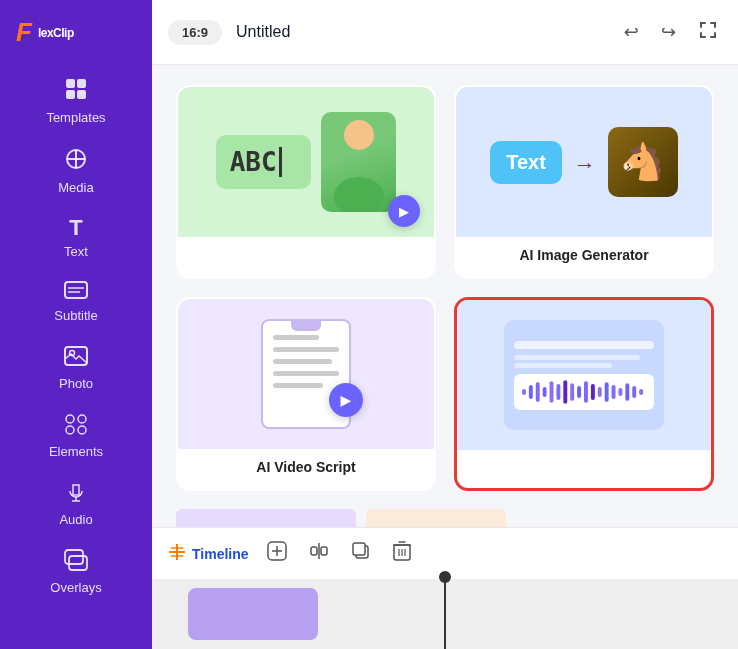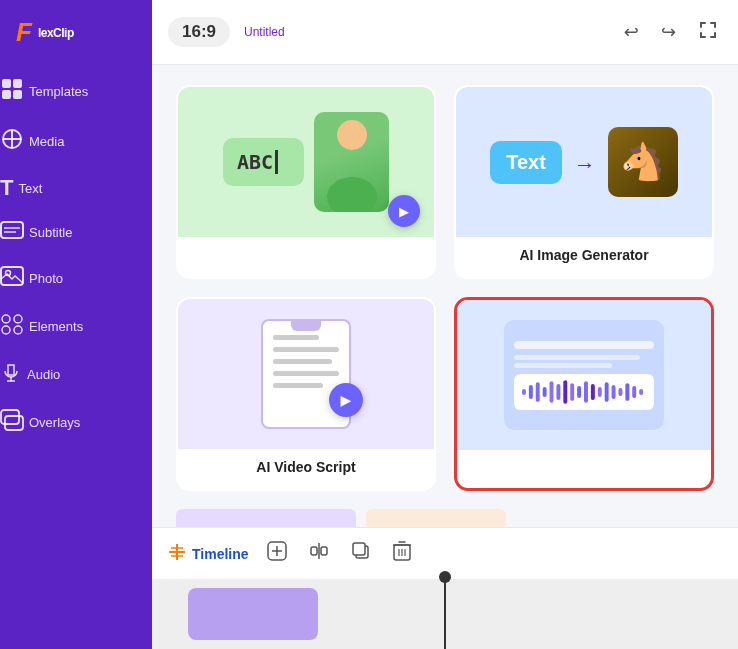--- a/index.html
+++ b/index.html
@@ -28,20 +28,21 @@
       font-style: italic;
     }
     .logo-text {
       font-size: 12px;
       font-weight: 700;
       color: white;
       letter-spacing: -0.5px;
     }
     .sidebar-item {
       display: flex;
+      flex-direction: column;
       align-items: center;
       padding: 12px 0 10px 0;
       cursor: pointer;
       color: rgba(255,255,255,0.85);
       gap: 5px;
       position: relative;
     }
     .sidebar-item-icon {
       font-size: 22px;
       line-height: 1;
@@ -67,29 +68,29 @@
       display: flex;
       align-items: center;
       padding: 0 16px;
       gap: 14px;
       border-bottom: 1px solid #e8e8e8;
     }
     .aspect-ratio-badge {
       background: #f0f0f0;
       border-radius: 20px;
       padding: 5px 14px;
-      font-size: 17px;
+      font-size: 13px;
       font-weight: 600;
       color: #333;
       cursor: pointer;
     }
     .project-title {
-      font-size: 12px;
+      font-size: 16px;
       font-weight: 500;
-      color: #6d28d9;
+      color: #0f172a;
       flex: 1;
     }
     .header-btn {
       background: none;
       border: none;
       cursor: pointer;
       font-size: 18px;
       color: #555;
       padding: 4px;
       border-radius: 4px;
@@ -482,21 +483,21 @@
       </svg>
     </button>
   </header>
 
   <div class="grid-area">
     <div class="cards-grid">
 
       <div class="card">
         <div class="card-thumb green-bg">
           <div style="display:flex;align-items:center;gap:10px;position:relative;">
-            <div style="background:#a8e6a8;border-radius:10px;padding:12px 14px;font-size:20px;font-weight:700;font-family:monospace;color:#333;text-align:right;">ABC<span style="border-left:3px solid #333;margin-left:2px;">&nbsp;</span></div>
+            <div style="background:#a8e6a8;border-radius:10px;padding:12px 14px;font-size:26px;font-weight:700;font-family:monospace;color:#333;text-align:right;">ABC<span style="border-left:3px solid #333;margin-left:2px;">&nbsp;</span></div>
             <div class="ttv-person"></div>
           </div>
           <div class="play-btn">▶</div>
         </div>
       </div>
 
       <div class="card">
         <div class="card-thumb blue-bg">
           <div class="aig-thumb">
             <div class="aig-text-bubble">Text</div>

